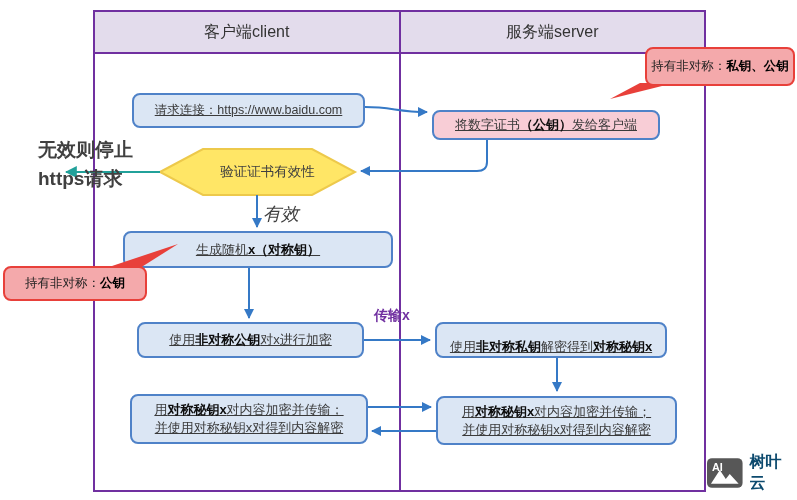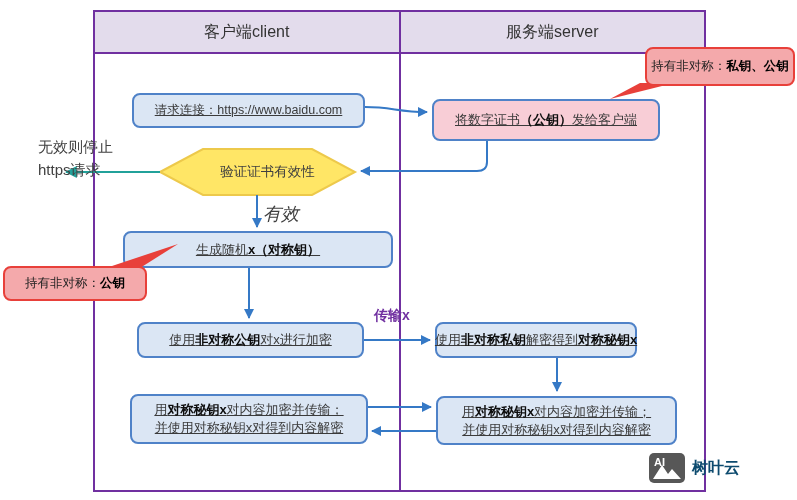--- a/index.html
+++ b/index.html
@@ -41,25 +41,25 @@
   }
   
   .callout {
     position:absolute; box-sizing:border-box; display:flex; align-items:center;
     justify-content:center; background:#F4A9AB; border:2px solid #E8403A;
     border-radius:8px; font-size:12.5px; color:#222; z-index:5; white-space:nowrap;
   }
   .callout b { color:#000; }
   
   .lbl { position:absolute; color:#404040; z-index:5; }
-  .lbl-invalid { left:38px; top:136px; font-size:15px; line-height:1.5; }
+  .lbl-invalid { left:38px; top:136px; font-size:19px; line-height:1.5;font-weight:bold; }
   .lbl-valid   { left:263px; top:202px; font-size:18px;font-style:italic; }
   .lbl-transmit{ left:374px; top:307px; font-size:14px; font-weight:bold; color:#7030A0; }
   
-  .watermark { position:absolute; left:648px; top:452px; display:flex; align-items:center; z-index:6; }
+  .watermark { position:absolute; left:706px; top:452px; display:flex; align-items:center; z-index:6; }
   .watermark .wname { margin-left:6px; font-size:16px; font-weight:bold; color:#0c4a6e; }
 </style>
 </head>
 <body>
 
 <div class="canvas">
 
   <div class="lanes">
     <div class="lane-header">
       <div class="lane-header-cell">
@@ -116,25 +116,25 @@
     <span><span>使用</span><b>非对称公钥</b><span>对x进行加密</span></span>
   </div>
 
   <div class="node" style="left:130px; top:394px; width:238px; height:50px;">
     <div>
       <div><span>用</span><b>对称秘钥x</b><span>对内容加密并传输；</span></div>
       <div>并使用对称秘钥x对得到内容解密</div>
     </div>
   </div>
 
-  <div class="node pink" style="left:432px; top:99px; width:228px; height:42px;">
+  <div class="node pink" style="left:432px; top:110px; width:228px; height:30px;">
     <span><span>将数字证书</span><b>（公钥）</b><span>发给客户端</span></span>
   </div>
 
-  <div class="node" style="left:435px; top:322px; width:202px; height:36px;">
+  <div class="node" style="left:435px; top:322px; width:232px; height:36px;align-items:flex-end;">
     <span><span>使用</span><b>非对称私钥</b><span>解密得到</span><b>对称秘钥x</b><span></span></span>
   </div>
 
   <div class="node" style="left:436px; top:396px; width:241px; height:49px;">
     <div>
       <div><span>用</span><b>对称秘钥x</b><span>对内容加密并传输；</span></div>
       <div>并使用对称秘钥x对得到内容解密</div>
     </div>
   </div>
 

